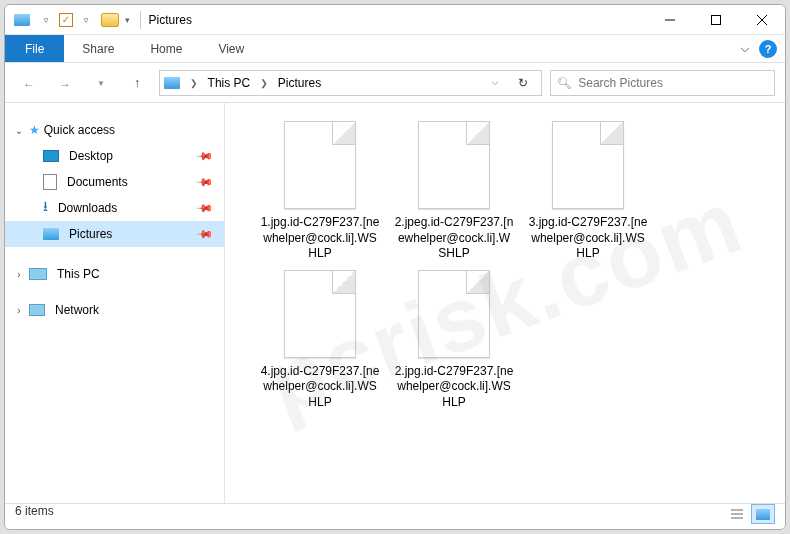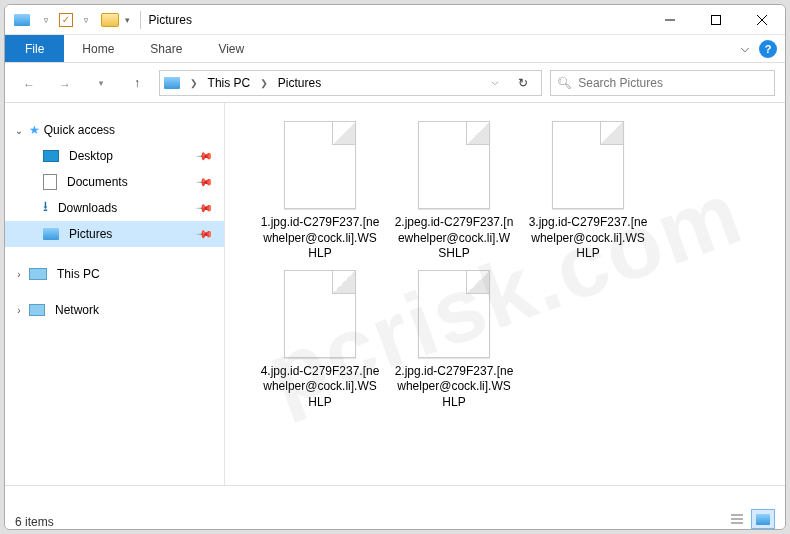--- a/index.html
+++ b/index.html
@@ -34,21 +34,21 @@
 .tree-item.selected { background: #cce8ff; }
 .expander { width: 12px; color: #555; font-size: 10px; text-align: center; }
 .pin { margin-left: auto; margin-right: 12px; color: #7a7a7a; font-size: 11px; transform: rotate(45deg); }
 .star { color: #40a7ff; }
 .content { flex: 1; overflow: auto; padding: 14px 8px 8px 18px; position: relative; }
 .file-grid { display: flex; flex-wrap: wrap; gap: 0 6px; align-content: flex-start; margin-left: 13px; }
 .file-item { width: 128px; display: flex; flex-direction: column; align-items: center; padding: 4px; }
 .file-icon { width: 72px; height: 88px; background: #fff; border: 1px solid #ccc; position: relative; margin-bottom: 6px; box-shadow: 0 1px 1px rgba(0,0,0,.1); }
 .file-icon::before { content: ""; position: absolute; top: 0; right: 0; width: 22px; height: 22px; background: linear-gradient(135deg, transparent 50%, #e6e6e6 50%); border-left: 1px solid #ccc; border-bottom: 1px solid #ccc; }
 .file-label { text-align: center; font-size: 12px; color: #000; line-height: 1.3; word-break: break-all; }
-.statusbar { height: 44px; border-top: 1px solid #e0e0e0; display: flex; align-items: flex-end; padding: 0 10px; background: #fff; }
+.statusbar { height: 26px; border-top: 1px solid #e0e0e0; display: flex; align-items: flex-start; padding: 0 10px; background: #fff; }
 .status-text { color: #333; }
 .status-right { margin-left: auto; display: flex; gap: 2px; }
 .view-btn { width: 24px; height: 20px; border: 1px solid transparent; display: flex; align-items: center; justify-content: center; }
 .view-btn.active { border-color: #7bb6ea; background: #d6eaff; }
 .pic-thumb { width: 16px; height: 12px; background: linear-gradient(#8fd0ff,#3a9bdc); border-radius: 1px; }
 .watermark { position: absolute; top: 50%; left: 50%; transform: translate(-50%,-50%) rotate(-20deg); font-size: 90px; font-weight: bold; color: rgba(140,140,150,.1); pointer-events: none; white-space: nowrap; letter-spacing: 2px; }
 .ico { display: inline-flex; align-items: center; justify-content: center; }
 .desktop-ico { width: 16px; height: 12px; background: #2196d4; border: 1px solid #1976a8; }
 .doc-ico { width: 14px; height: 16px; background: #fff; border: 1px solid #888; }
 .dl-ico { color: #1976a8; font-size: 14px; }
@@ -90,22 +90,22 @@
           <svg width="10" height="10">
             <line x1="0" y1="0" x2="10" y2="10" stroke="currentColor" stroke-width="1"></line>
             <line x1="10" y1="0" x2="0" y2="10" stroke="currentColor" stroke-width="1"></line>
           </svg>
         </div>
     </div>
   </div>
 
   <div class="ribbon-tabs">
     <div class="file-tab">File</div>
+    <div class="rtab">Share</div>
     <div class="rtab">Home</div>
-    <div class="rtab">Share</div>
     <div class="rtab">View</div>
     <div class="ribbon-right">
       <span style="color:#555;font-size:11px">⌵</span>
       <span class="help-circle">?</span>
     </div>
   </div>
 
   <div class="toolbar">
     <div class="nav-arrow">←</div>
     <div class="nav-arrow">→</div>

